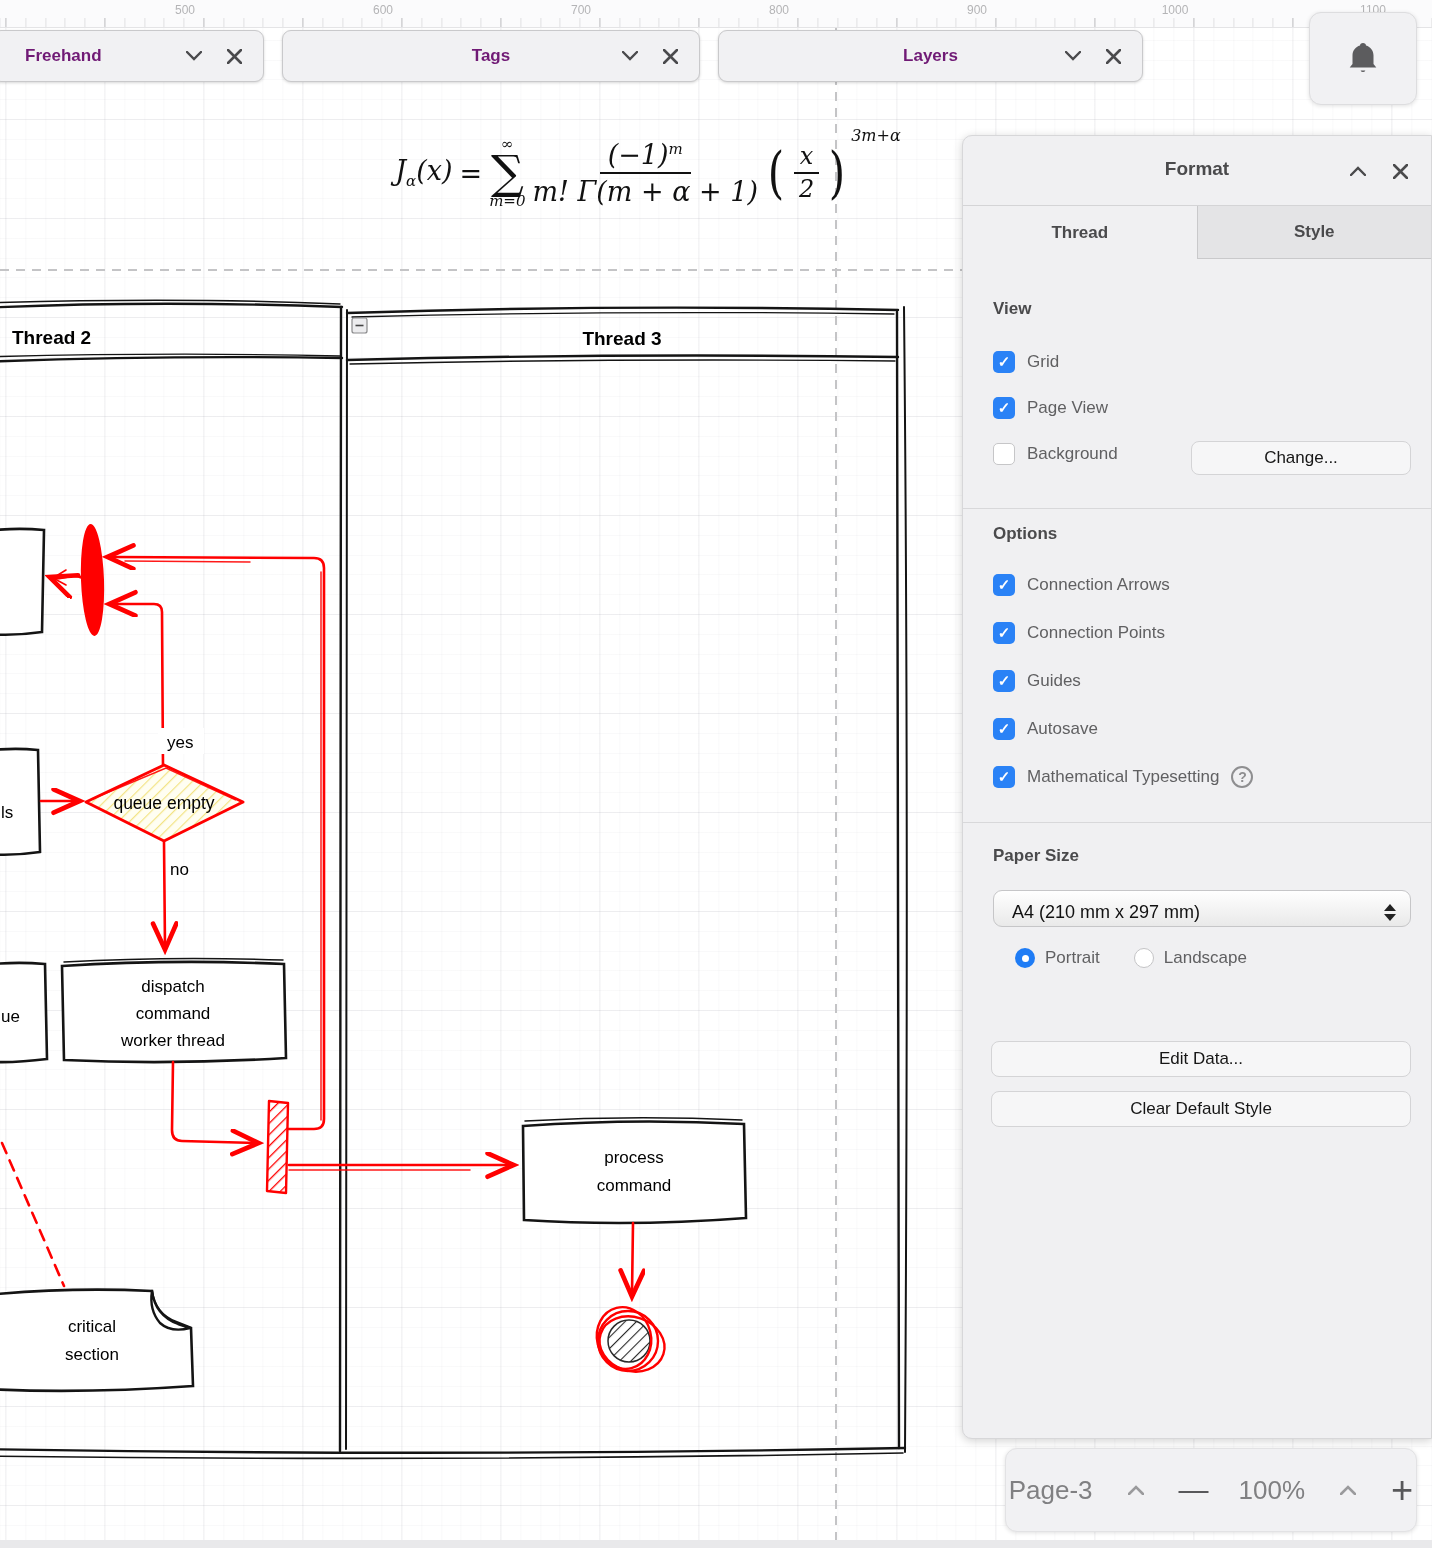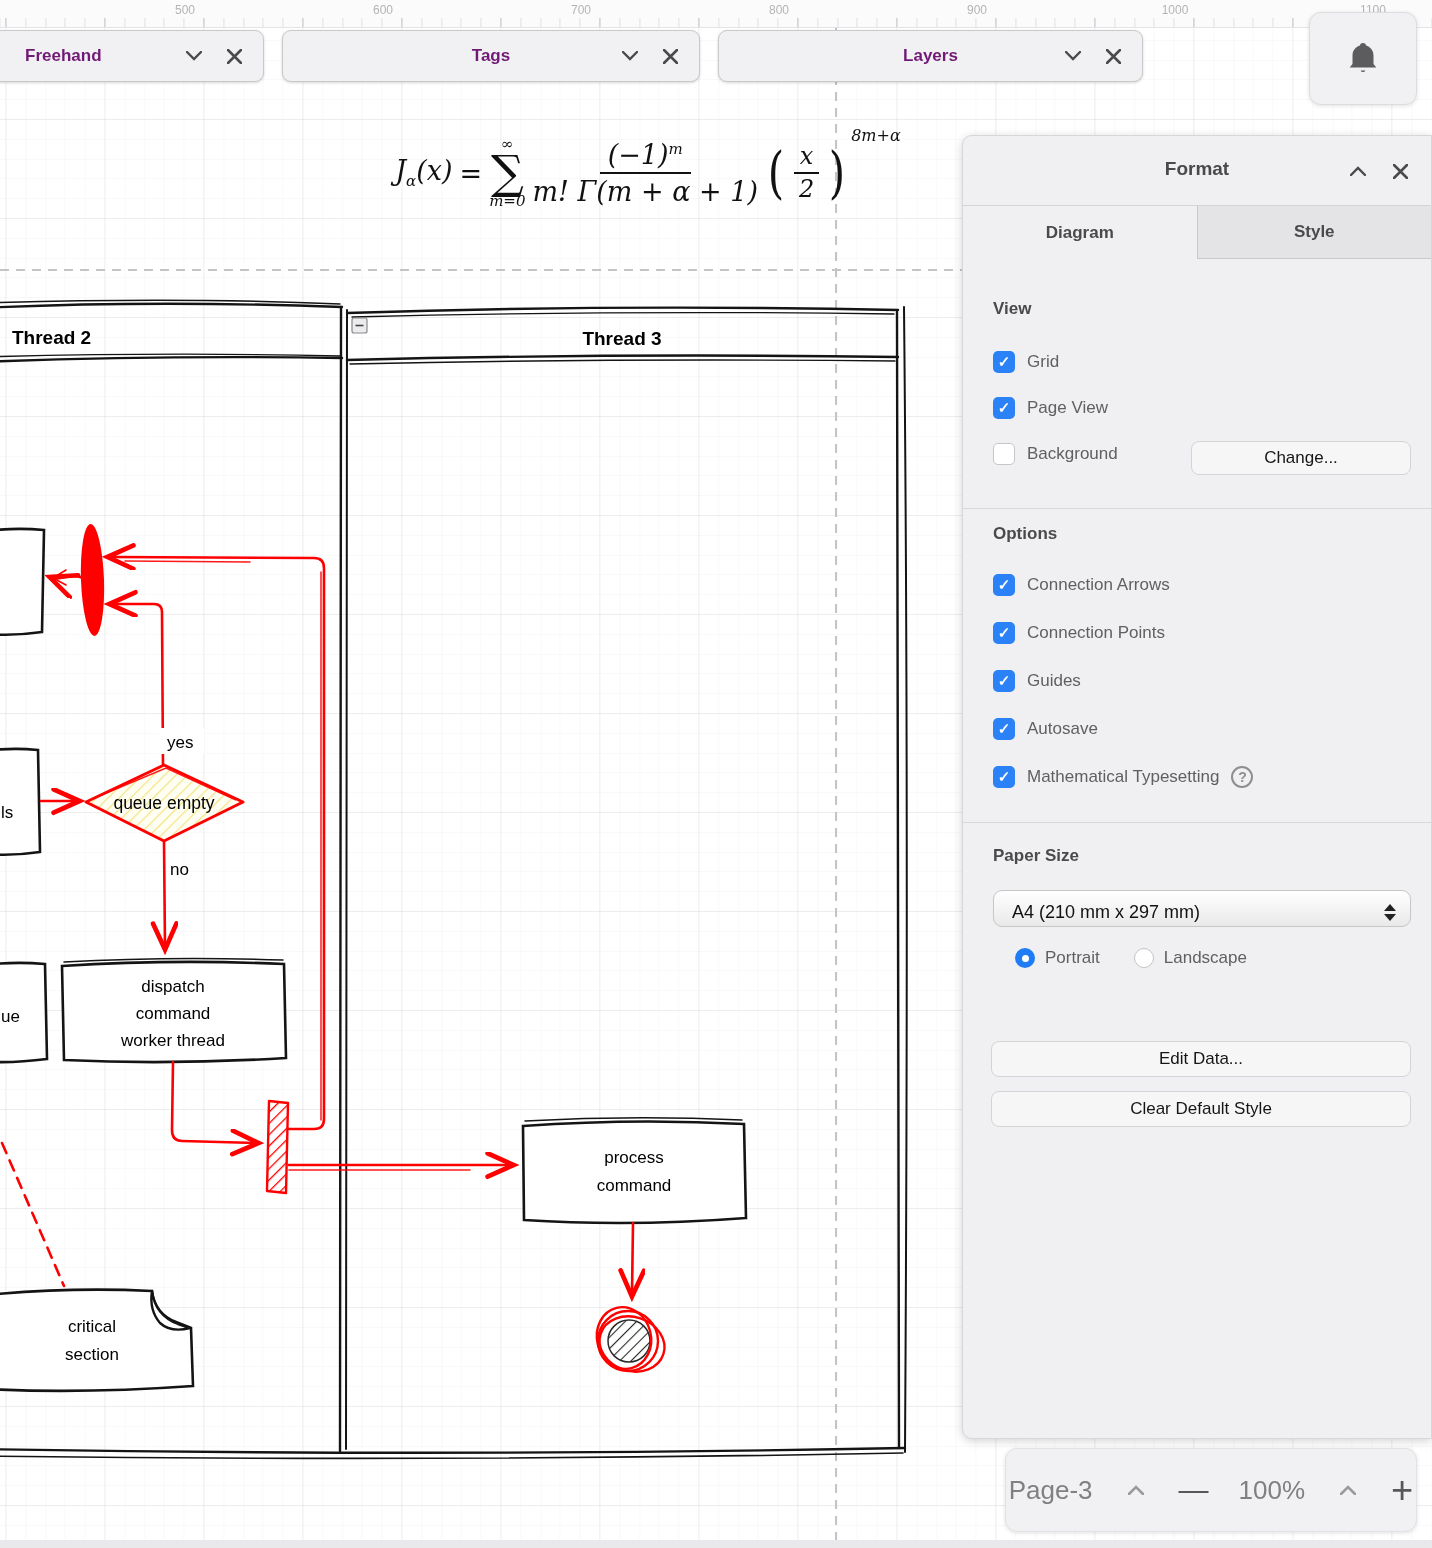--- a/index.html
+++ b/index.html
@@ -255,21 +255,21 @@
   <span class="frac">
     <span class="num"><span>(−1)</span><sup>m</sup></span>
     <span class="den">m! Γ(m + α + 1)</span>
   </span>
   <span class="bigparen">(</span>
   <span class="frac innerfrac">
     <span class="num" style="padding:0 6px 1px">x</span>
     <span class="den">2</span>
   </span>
   <span class="bigparen">)</span>
-  <span class="outerexp">8m+α</span>
+  <span class="outerexp">3m+α</span>
 </div>
 
 <div class="fpanel" style="left:-8px; width:272px;">
   <span class="ptitle" style="margin-left:32px">Freehand</span>
   <span class="controls">
     <span class="icon-btn">
       <svg width="16" height="10">
           <polyline points="1,1 8,8 15,1" fill="none" stroke="#4a4a4c" stroke-width="2.4" stroke-linecap="round"></polyline>
         </svg>
     </span>
@@ -335,21 +335,21 @@
       <span class="icon-btn">
         <svg width="15" height="15">
             <line x1="1" y1="1" x2="14" y2="14" stroke="#4a4a4c" stroke-width="2.6" stroke-linecap="round"></line>
             <line x1="14" y1="1" x2="1" y2="14" stroke="#4a4a4c" stroke-width="2.6" stroke-linecap="round"></line>
           </svg>
       </span>
     </span>
   </div>
 
   <div id="fp-tabs">
-    <div class="fp-tab active">Diagram</div>
+    <div class="fp-tab active">Thread</div>
     <div class="fp-tab inactive">Style</div>
   </div>
 
   <div class="fp-row fp-heading" style="top:163px">View</div>
 
   <div class="fp-row" style="top:215px">
     <span class="cb on">✓</span>
     <span class="cb-label">Grid</span>
   </div>
 

